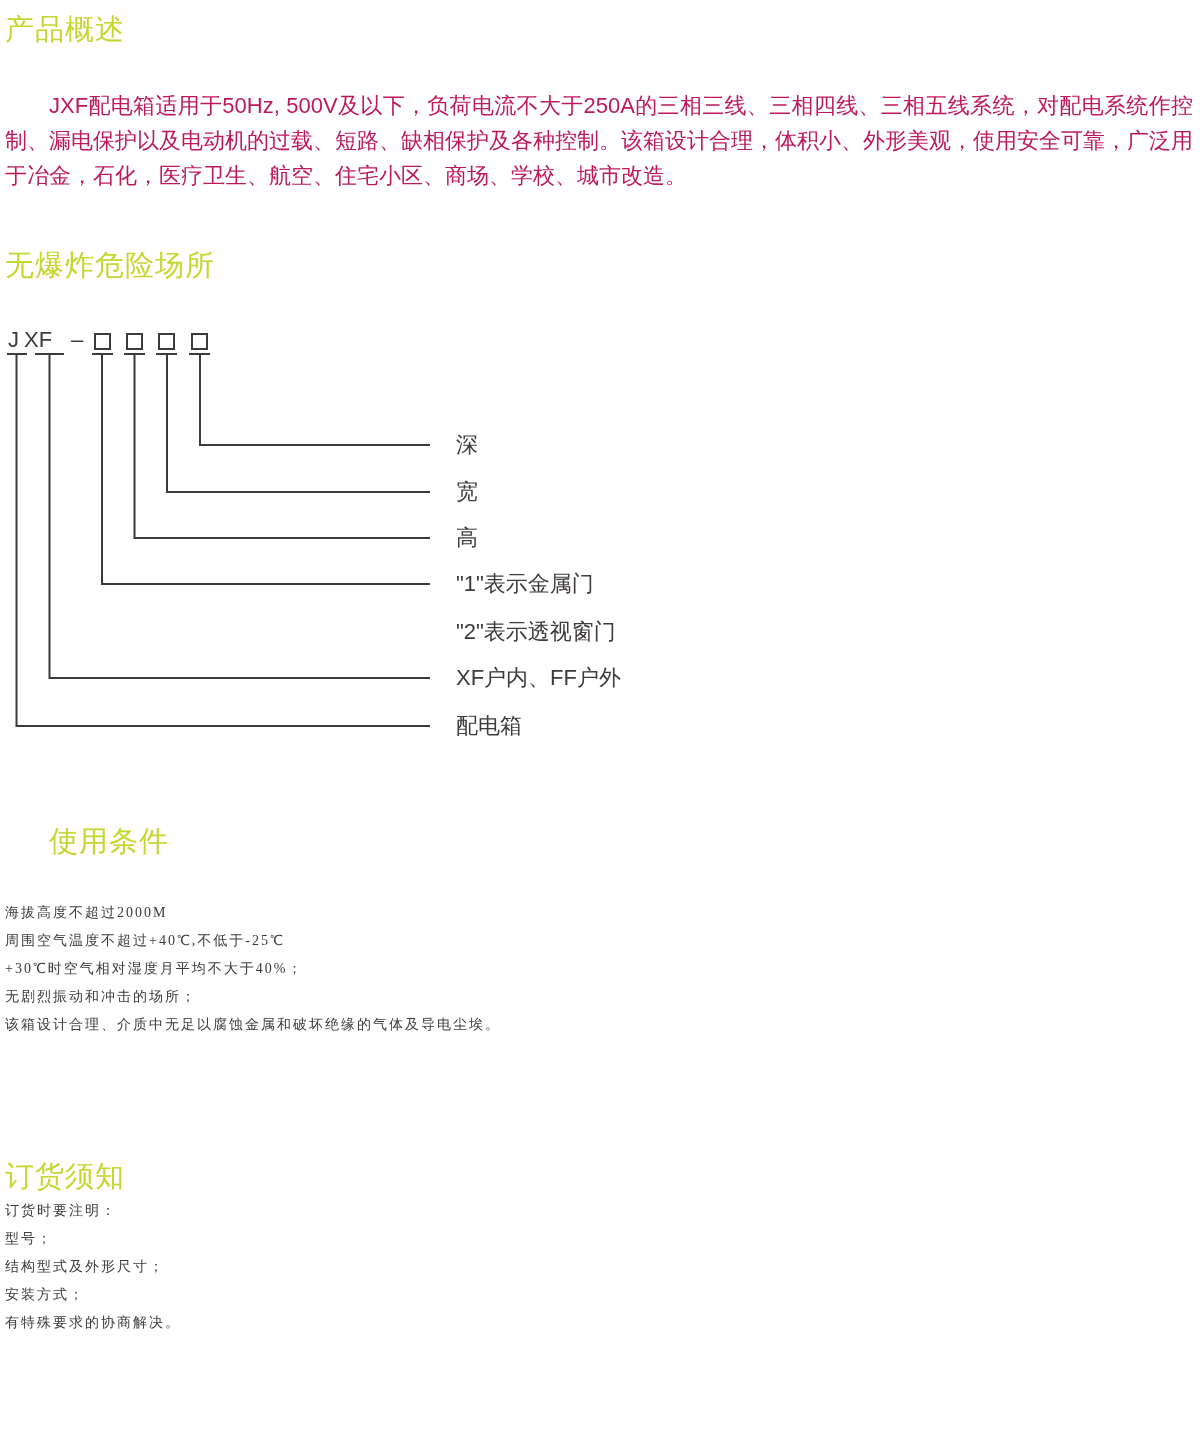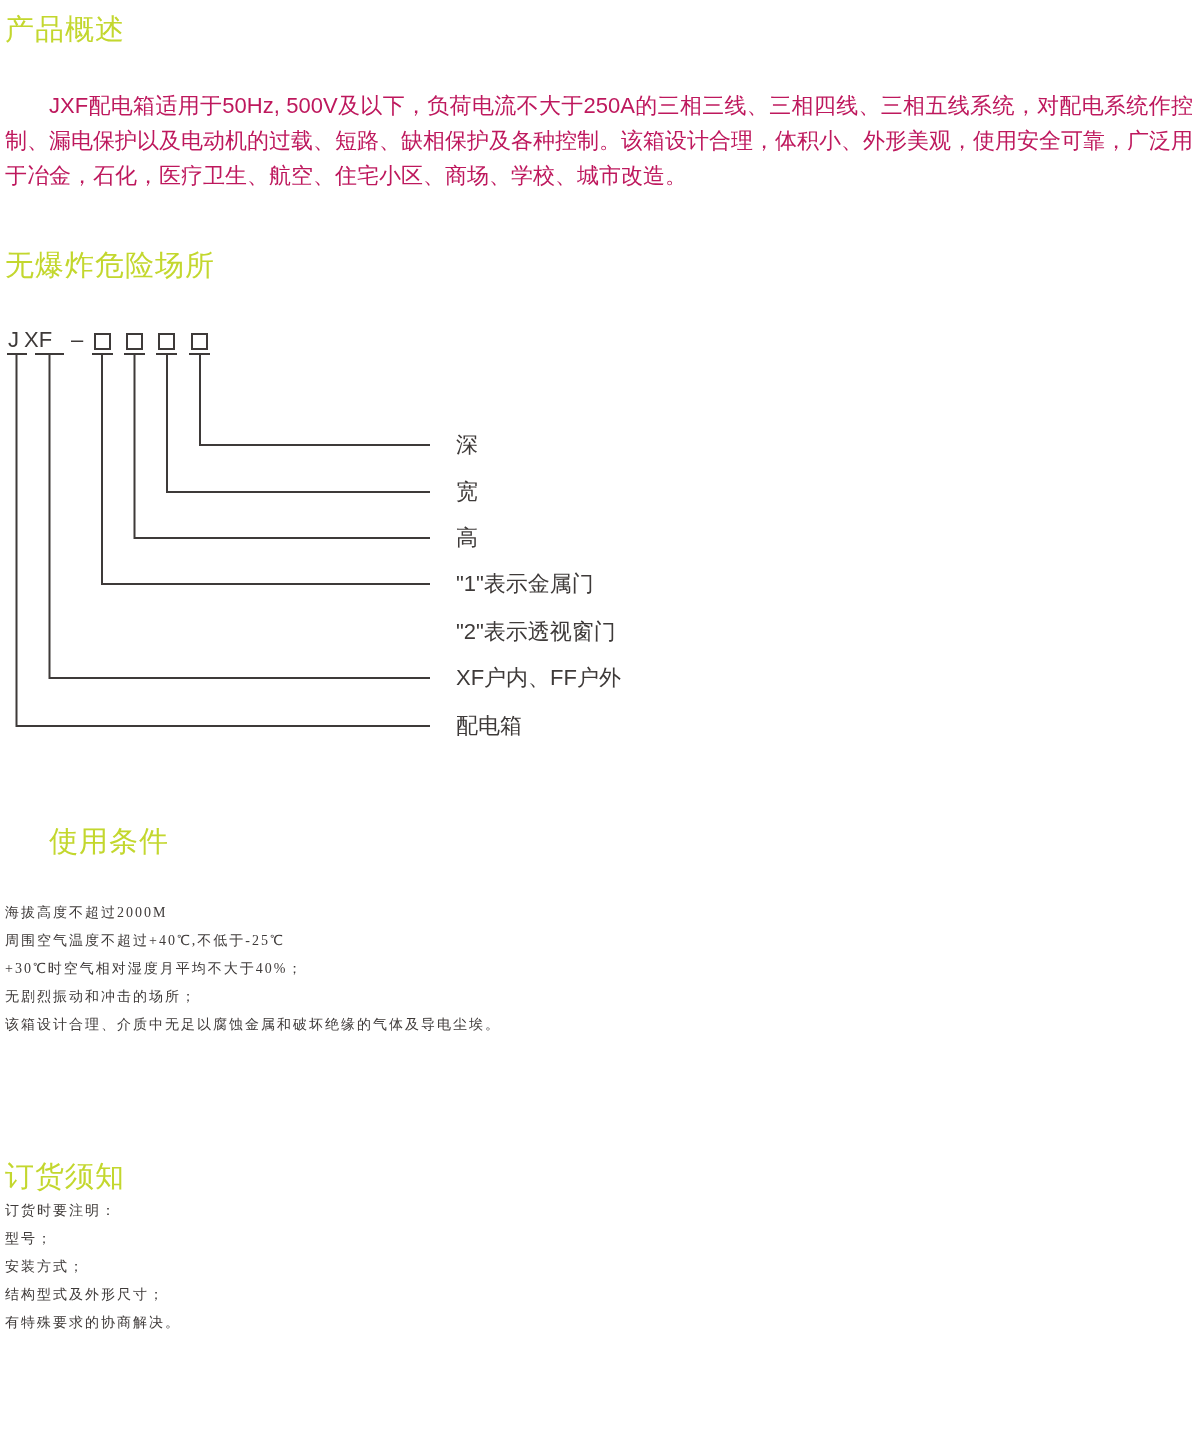--- a/index.html
+++ b/index.html
@@ -156,18 +156,18 @@
     <div class="serif-line">+30℃时空气相对湿度月平均不大于40%；</div>
     <div class="serif-line">无剧烈振动和冲击的场所；</div>
     <div class="serif-line">该箱设计合理、介质中无足以腐蚀金属和破坏绝缘的气体及导电尘埃。</div>
   </div>
 
   <h2 class="heading" id="heading-ordering">订货须知</h2>
 
   <div class="serif-block" id="ordering-block">
     <div class="serif-line">订货时要注明：</div>
     <div class="serif-line">型号；</div>
+    <div class="serif-line">结构型式及外形尺寸；</div>
     <div class="serif-line">安装方式；</div>
-    <div class="serif-line">结构型式及外形尺寸；</div>
     <div class="serif-line">有特殊要求的协商解决。</div>
   </div>
 
 </div>
 
 </body></html>

